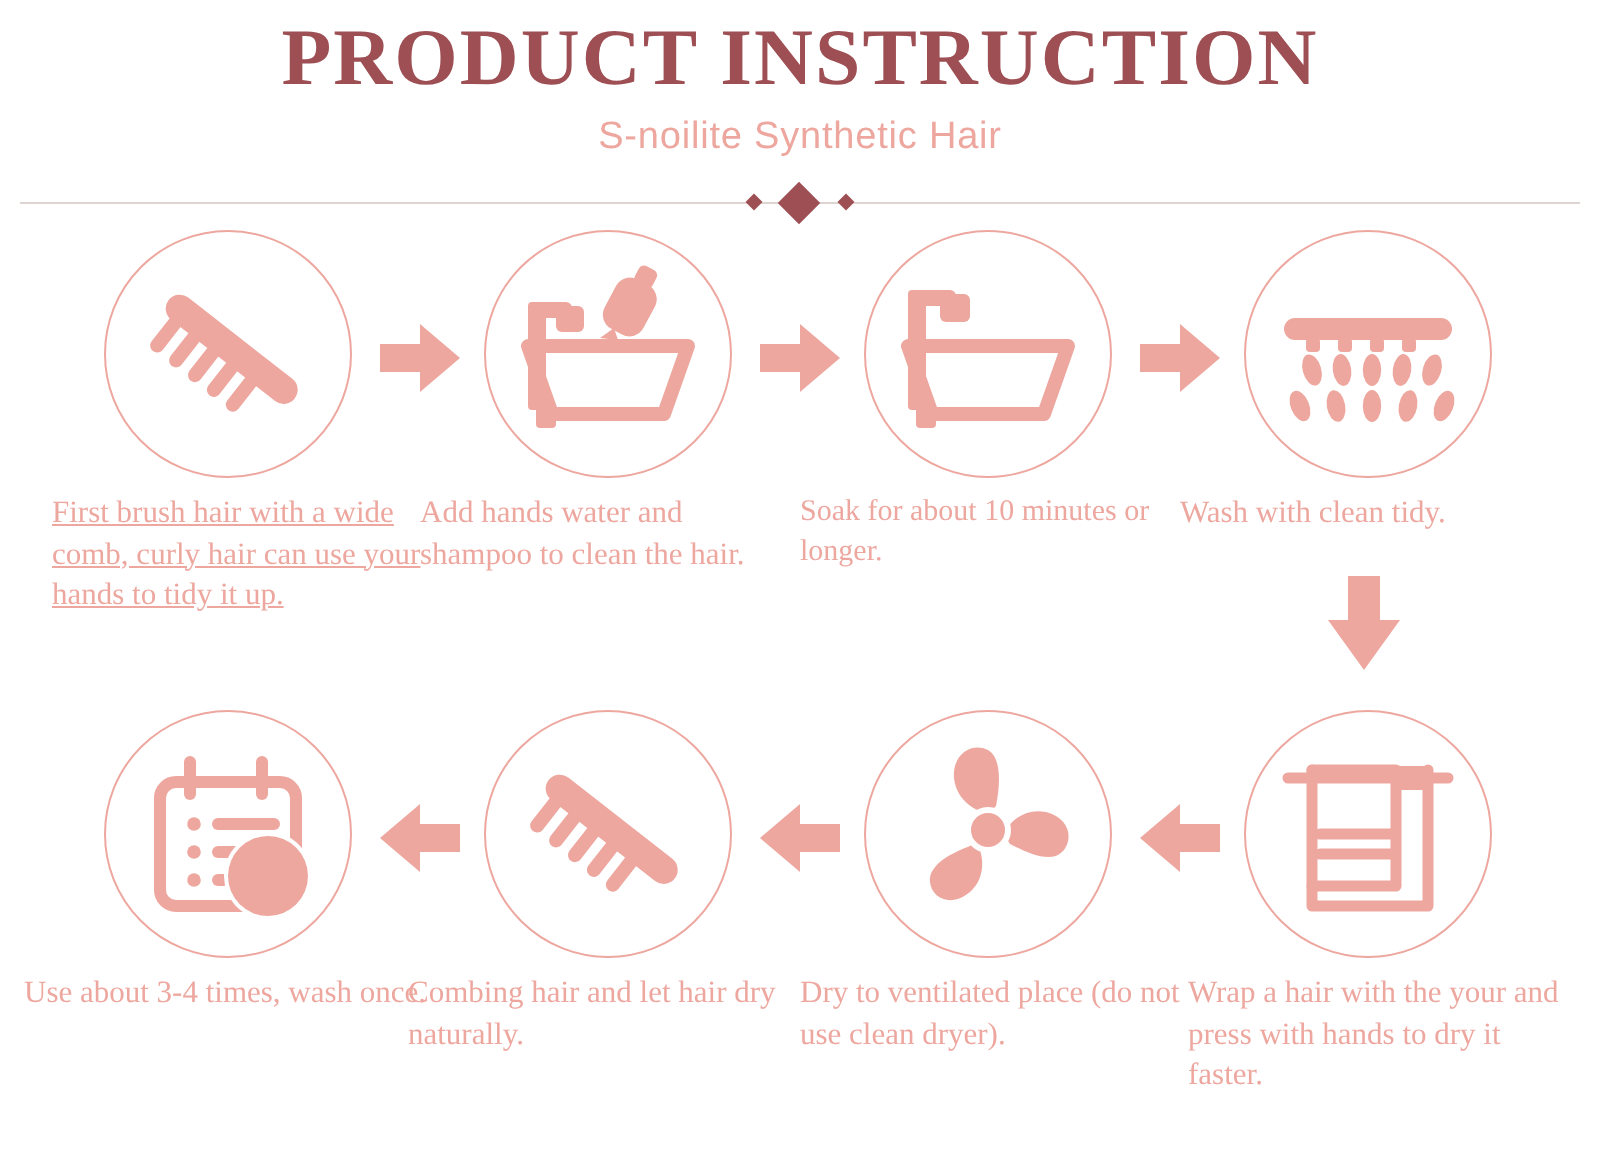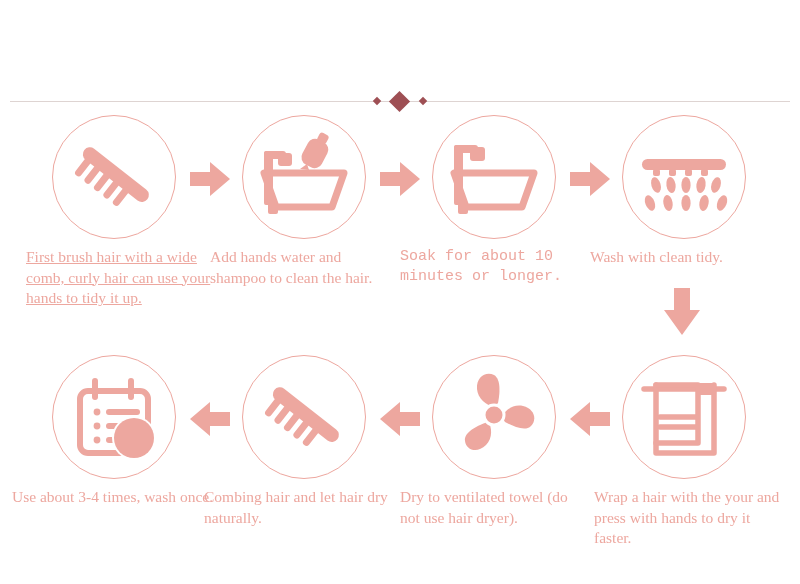--- a/index.html
+++ b/index.html
@@ -43,34 +43,38 @@
     width:124px;height:124px;border-radius:50%;
     border:1.6px solid #eda79f;box-sizing:border-box;
   }
   .icon{position:absolute;left:50%;margin-left:-63px;top:0;width:124px;height:124px;}
   .icon svg{display:block;width:124px;height:124px;}
   .caption{
     position:absolute;left:0;top:132px;width:190px;
     color:#eda79f;font-size:15.5px;line-height:1.33;
     text-align:left;
   }
-  .caption.sans{font-family:Liberation Mono, monospace;font-size:15px;}
+  .caption.sans{font-family:Liberation Serif, serif;font-size:15px;}
 
   
   .arrow{position:absolute;}
   .arrow svg{display:block;}
 
   
   .downarrow{position:absolute;}
 </style>
 </head>
 <body>
 
 <div class="sheet">
 
+  <div class="header">
+    <h1 class="title">PRODUCT INSTRUCTION</h1>
+    <p class="subtitle">S-noilite Synthetic Hair</p>
+  </div>
 
   <div class="divider">
     <div class="rule"></div>
     <div class="dia sm1"></div>
     <div class="dia big"></div>
     <div class="dia sm2"></div>
   </div>
 
   <div class="step" style="left:20px;top:115px;">
     <div class="circle"></div>
@@ -213,21 +217,21 @@
       <svg viewBox="0 0 124 124" xmlns="http://www.w3.org/2000/svg">
         <g fill="#eda79f">
           <path d="M62 52 C54 50 46 44 45 34 C44 22 54 16 62 20 C69 24 68 38 66 48 Z"></path>
           <path d="M70 62 C73 55 81 49 91 51 C103 54 105 65 99 71 C93 77 81 71 73 67 Z"></path>
           <path d="M56 66 C60 72 61 83 54 90 C45 99 34 95 33 86 C32 77 45 71 53 68 Z"></path>
         </g>
         <circle cx="62" cy="60" r="10" fill="#eda79f"></circle>
         <circle cx="62" cy="60" r="10" fill="none" stroke="#ffffff" stroke-width="3"></circle>
       </svg>
     </div>
-    <div class="caption">Dry to ventilated towel (do not use hair dryer).</div>
+    <div class="caption">Dry to ventilated place (do not use clean dryer).</div>
   </div>
 
   <div class="arrow" style="left:380px;top:400px;">
     <svg width="42" height="38" viewBox="0 0 42 38" xmlns="http://www.w3.org/2000/svg">
       <path d="M40 12 h-20 V2 L0 19 L20 36 V26 h20 Z" fill="#eda79f"></path>
     </svg>
   </div>
 
   <div class="step" style="left:210px;top:355px;">
     <div class="circle"></div>

